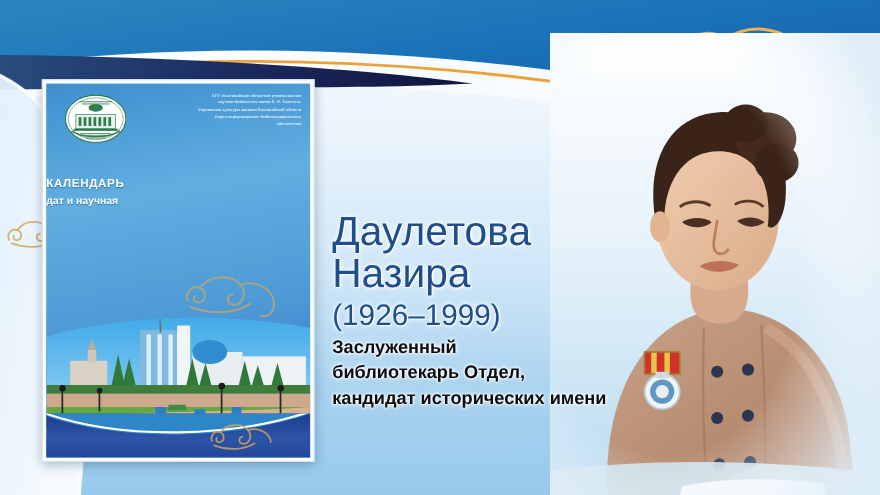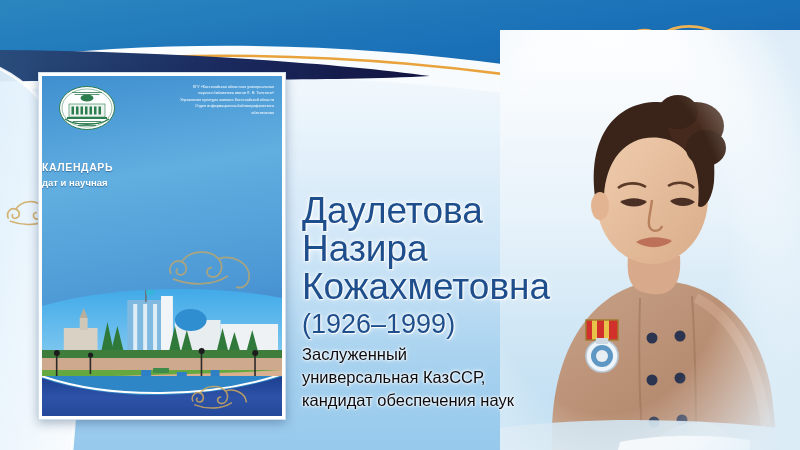--- a/index.html
+++ b/index.html
@@ -64,21 +64,21 @@
     color:#1f4e8c;font-size:37px;line-height:38px;font-weight:normal;
     text-shadow:0 0 6px #ffffff,0 0 3px #ffffff,1px 1px 0 rgba(255,255,255,.9);
     white-space:nowrap;
   }
   .pdates{
     color:#1f4e8c;font-size:27px;line-height:36px;
     text-shadow:0 0 6px #ffffff,0 0 3px #ffffff,1px 1px 0 rgba(255,255,255,.9);
     white-space:nowrap;
   }
   .pdesc{
-    margin-top:2px;color:#0b0b10;font-size:16.5px;line-height:21px;font-weight:normal;
+    margin-top:2px;color:#0b0b10;font-size:16.5px;line-height:21px;font-weight:bold;
     text-shadow:0 0 5px #ffffff,0 0 3px #ffffff,0 0 2px #ffffff;
     white-space:nowrap;
   }
 </style>
 </head>
 <body>
 
 <div class="slide">
 
   <div class="layer">
@@ -383,20 +383,19 @@
 
       <rect x="0" y="0" width="300" height="420" fill="url(#fade)"></rect>
 
       <path d="M0,0 L300,0 L300,22 C220,4 110,-2 0,10 Z" fill="#1b72b8" opacity="0"></path>
     </svg>
   </div>
 
   <div class="textblock">
     <div class="pname">Даулетова</div>
     <div class="pname">Назира</div>
-    <div class="pname">Кожахметовна</div>
     <div class="pdates">(1926–1999)</div>
     <div class="pdesc">Заслуженный</div>
-    <div class="pdesc">универсальная КазССР,</div>
-    <div class="pdesc">кандидат обеспечения наук</div>
+    <div class="pdesc">библиотекарь Отдел,</div>
+    <div class="pdesc">кандидат исторических имени</div>
   </div>
 
 </div>
 
 </body></html>

